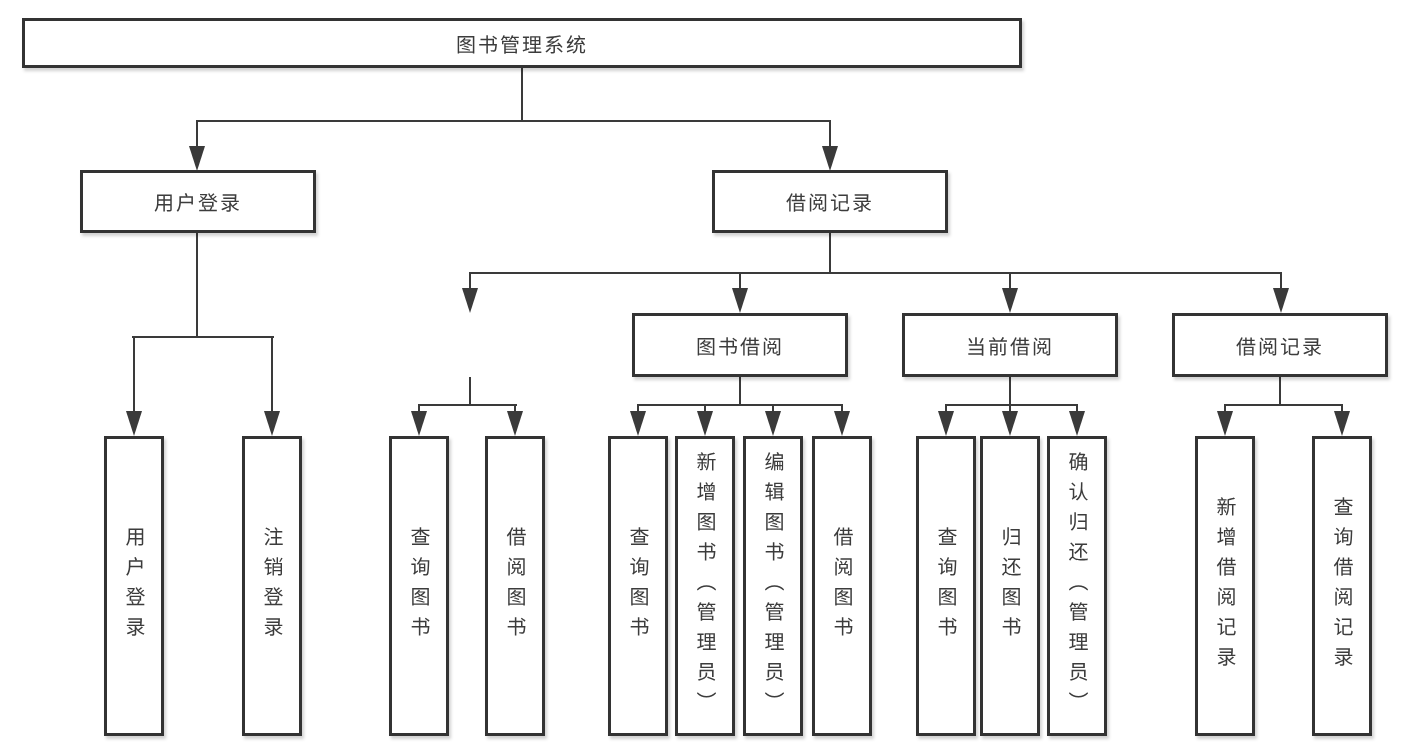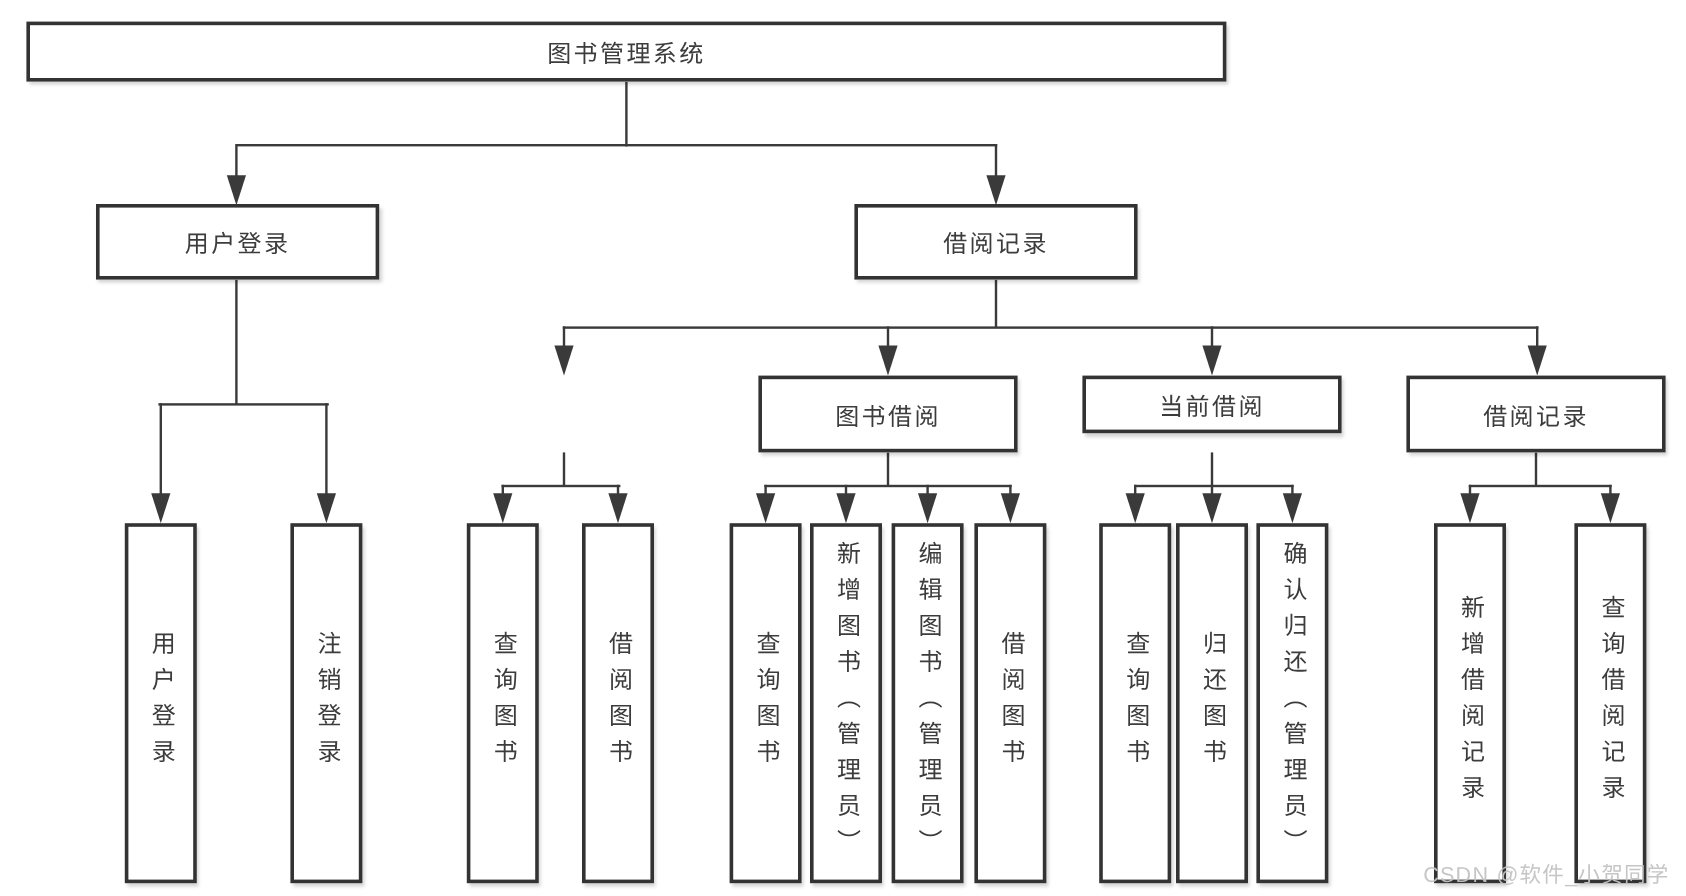--- a/index.html
+++ b/index.html
@@ -73,21 +73,21 @@
     <i class="arrow" style="left:732px;  top:288px;"></i>
     <i class="vline" style="left:1009px; top:272px; height:18px;"></i>
     <i class="arrow" style="left:1002px; top:288px;"></i>
     <i class="vline" style="left:1280px; top:272px; height:18px;"></i>
     <i class="arrow" style="left:1273px; top:288px;"></i>
   </div>
 
   <div class="box" style="left:632px; top:313px; width:216px; height:64px;">
     <span>图书借阅</span>
   </div>
-  <div class="box" style="left:902px; top:313px; width:216px; height:48px;">
+  <div class="box" style="left:902px; top:313px; width:216px; height:64px;">
     <span>当前借阅</span>
   </div>
   <div class="box" style="left:1172px; top:313px; width:216px; height:64px;">
     <span>借阅记录</span>
   </div>
 
   <div>
     <i class="vline" style="left:469px; top:377px; height:28px;"></i>
     <i class="hline" style="left:418px; top:404px; width:99px;"></i>
     <i class="vline" style="left:418px; top:404px; height:8px;"></i>
@@ -166,15 +166,14 @@
     <span class="vtext">确认归还（管理员）</span>
   </div>
 
   <div class="box leaf" style="left:1195px; top:436px; width:60px; height:300px;">
     <span class="vtext">新增借阅记录</span>
   </div>
   <div class="box leaf" style="left:1312px; top:436px; width:60px; height:300px;">
     <span class="vtext">查询借阅记录</span>
   </div>
 
-  <div class="watermark">CSDN @软件_小贺同学</div>
 
 </div>
 
 </body></html>

